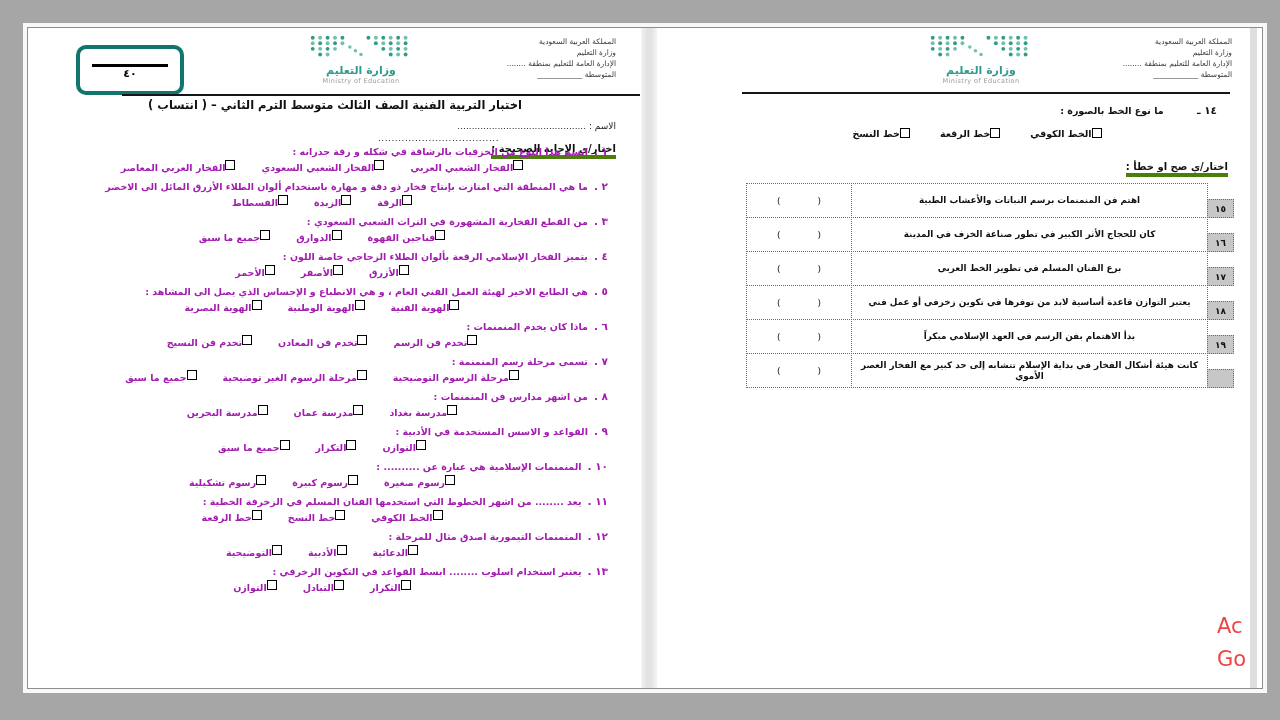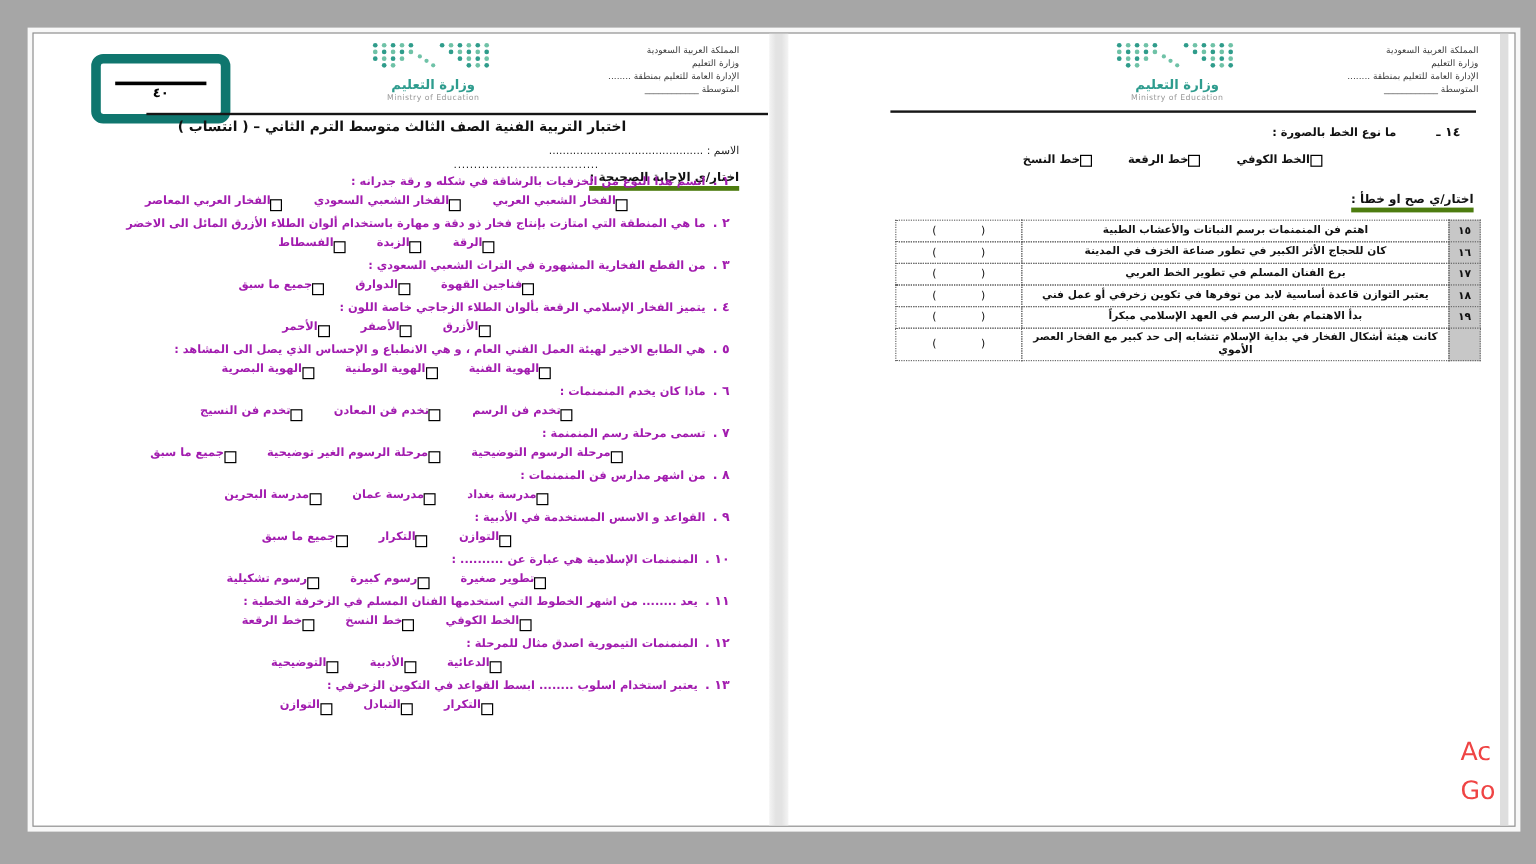--- a/index.html
+++ b/index.html
@@ -17,21 +17,21 @@
   .logo-block.rp{left:878px;top:6px;}
   .logo-ar{color:#2e9c8e;font-weight:bold;font-size:11px;line-height:12px;margin-top:1px;}
   .logo-en{color:#9a9a9a;font-size:6.5px;letter-spacing:.4px;line-height:8px;}
   .letterhead{position:absolute;direction:rtl;text-align:right;font-size:7.5px;color:#3a3a3a;line-height:11px;}
   .letterhead.lp{right:646px;top:8px;}
   .letterhead.rp{right:30px;top:8px;}
   .rule{position:absolute;height:2px;background:#161616;}
   .rule.lp{left:94px;top:66px;width:518px;}
   .rule.rp{left:714px;top:64px;width:488px;}
 
-  .grade-box{position:absolute;left:48px;top:17px;width:100px;height:42px;border:8px solid #0f766e;border-radius:10px;background:#fff;}
+  .grade-box{position:absolute;left:48px;top:17px;width:100px;height:42px;border:4px solid #0f766e;border-radius:10px;background:#fff;}
   .grade-line{width:76px;height:3px;background:#000;margin:15px auto 0;}
   .grade-value{text-align:center;font-size:11px;font-weight:bold;line-height:14px;}
 
   .exam-title{position:absolute;left:4px;top:70px;width:606px;text-align:center;direction:rtl;
               font-weight:bold;font-size:11.5px;color:#111;}
 
   .name-block{position:absolute;right:646px;top:92px;width:238px;direction:rtl;text-align:right;
               font-size:9px;color:#222;line-height:12px;}
   .name-dots2{text-align:left;letter-spacing:.5px;}
 
@@ -40,33 +40,33 @@
   .section-head.mc{right:646px;top:115px;}
   .section-head.tf{right:34px;top:133px;}
 
   
   .questions{position:absolute;left:4px;top:115px;width:580px;direction:rtl;color:#a21caf;}
   .q{margin-bottom:2px;}
   .q-line{font-size:9.5px;font-weight:bold;line-height:16px;padding-right:4px;}
   .q-num{font-size:10.5px;margin-left:6px;}
   .q-opts{display:flex;justify-content:center;gap:26px;line-height:16px;
           font-size:9.5px;font-weight:bold;flex-wrap:wrap;}
-  .opt{display:inline-flex;align-items:flex-end;gap:0;}
+  .opt{display:inline-flex;align-items:flex-start;gap:0;}
   .cb{width:8px;height:8px;border:1px solid #000;background:#fff;flex:none;}
 
   
   .q14-line{position:absolute;right:45px;top:76px;direction:rtl;font-size:9.5px;font-weight:bold;color:#111;}
   .q14-line .q-num{margin-left:30px;}
   .q14-opts{position:absolute;left:714px;top:100px;width:470px;display:flex;justify-content:center;
             gap:30px;direction:rtl;font-size:9.5px;font-weight:bold;color:#111;}
   .tf-table{position:absolute;left:718px;top:156px;width:488px;direction:rtl;color:#111;}
   .tf-row{display:flex;margin-top:-1px;}
   .tf-row > div{border:1px dotted #6b6b6b;min-height:19px;box-sizing:border-box;}
   .tf-num{width:27px;background:#c7c7c7;display:flex;align-items:center;justify-content:center;
-          font-weight:bold;font-size:9px;}
+          font-weight:bold;font-size:9px;margin-top:16px;}
   .tf-text{flex:1;margin-right:-1px;display:flex;align-items:center;justify-content:center;
            text-align:center;font-weight:bold;font-size:8.8px;line-height:11px;padding:2px 4px;}
   .tf-ans{width:106px;margin-right:-1px;display:flex;align-items:center;justify-content:center;
           white-space:pre;font-size:9px;}
 
   .watermark{position:absolute;left:1189px;top:582px;color:#ef4444;font-size:21px;line-height:33px;z-index:2;}
 </style>
 </head>
 <body>
 
@@ -296,21 +296,21 @@
                 <span class="cb"></span>
                 <span>جميع ما سبق</span>
               </span>
             </div>
           </div>
           <div class="q">
             <div class="q-line"><span class="q-num">١٠ .</span><span>المنمنمات الإسلامية هي عبارة عن .......... :</span></div>
             <div class="q-opts">
               <span class="opt">
                 <span class="cb"></span>
-                <span>تطوير صغيرة</span>
+                <span>رسوم صغيرة</span>
               </span>
               <span class="opt">
                 <span class="cb"></span>
                 <span>رسوم كبيرة</span>
               </span>
               <span class="opt">
                 <span class="cb"></span>
                 <span>رسوم تشكيلية</span>
               </span>
             </div>

